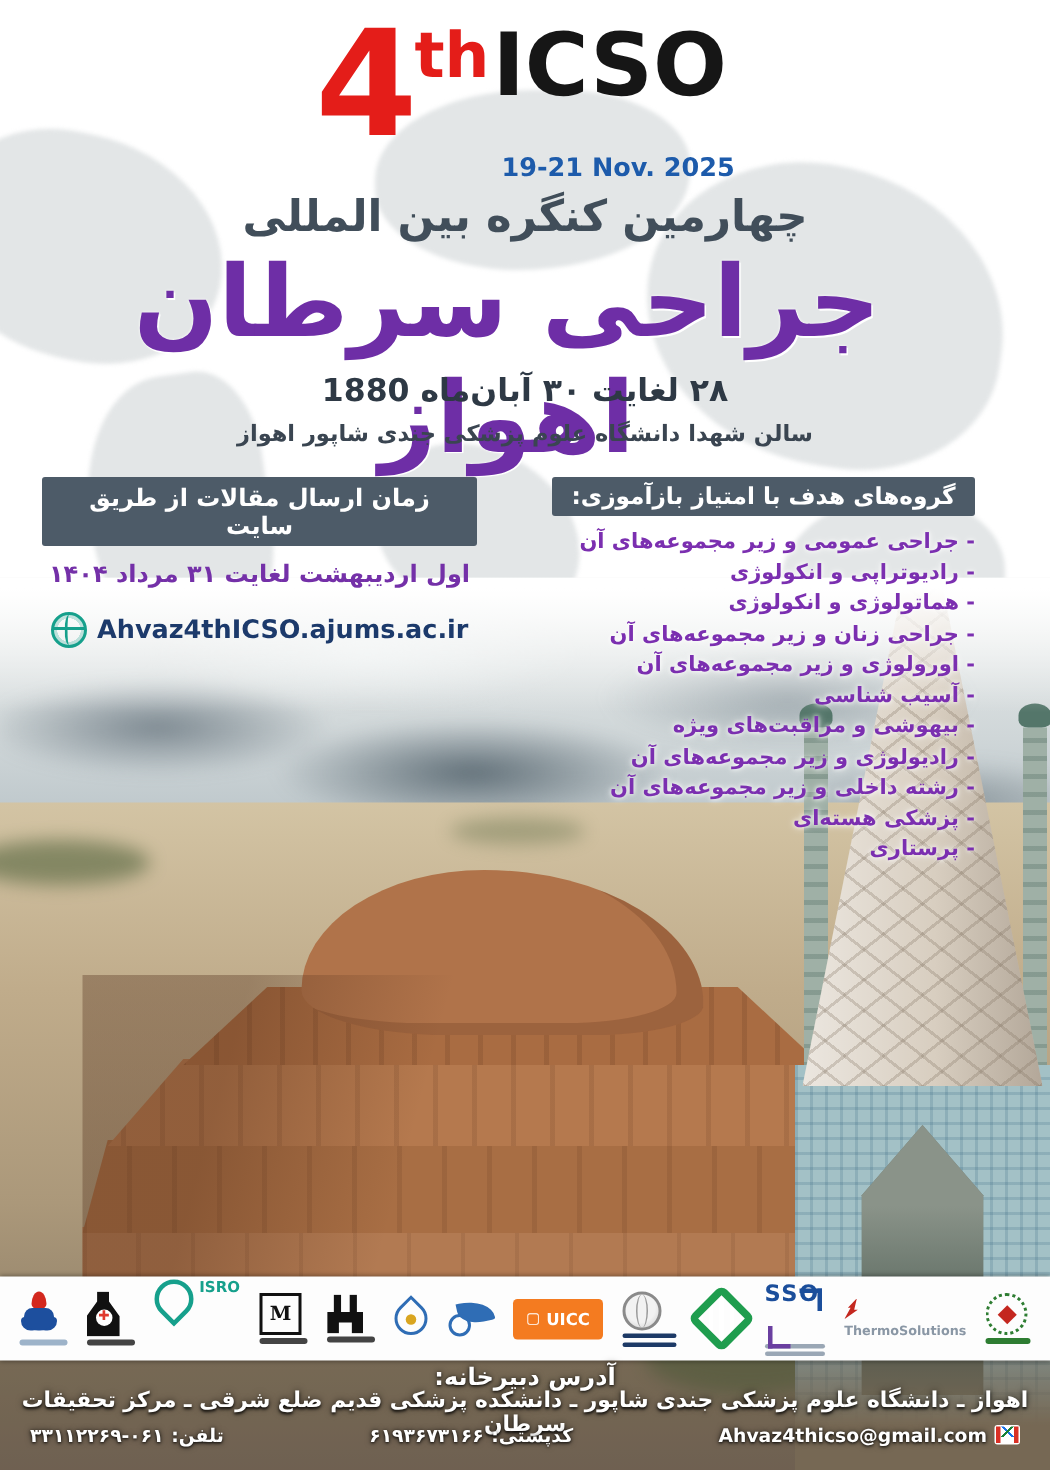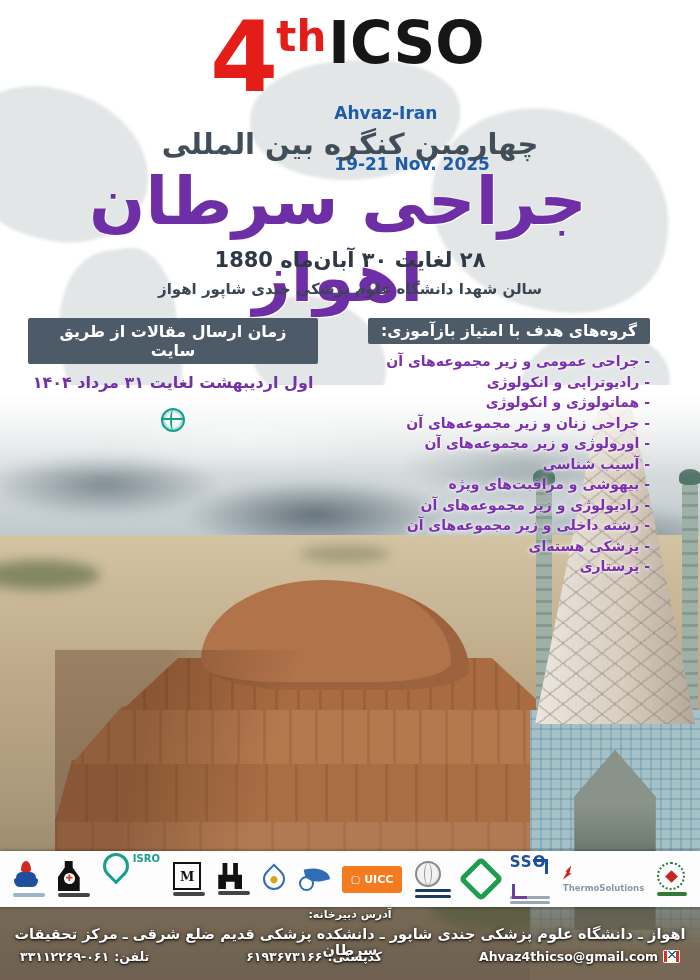--- a/index.html
+++ b/index.html
@@ -144,21 +144,21 @@
   .logo-sso::before{content:"";position:absolute;right:2px;top:6px;width:12px;height:12px;border-top:3px solid #1b4e9b;border-right:3px solid #1b4e9b;}
   .logo-sso::after{content:"";position:absolute;left:2px;bottom:6px;width:12px;height:12px;border-bottom:3px solid #6a3fa0;border-left:3px solid #6a3fa0;}
   .logo-sso .cap{width:40px;height:3px;background:#9aa7b5;box-shadow:0 5px 0 #9aa7b5;margin-bottom:4px;}
   .logo-thermo{flex-direction:column;gap:3px;}
   .logo-thermo .ic{width:12px;height:14px;background:#c4271f;clip-path:polygon(0 100%,35% 45%,20% 45%,70% 0,55% 55%,75% 55%);}
   .logo-thermo .lbl{font-size:8.5px;font-weight:bold;color:#8a97a5;}
   .logo-wreath .ic{width:24px;height:24px;border-radius:50%;border:2.5px dotted #2e7d32;display:flex;align-items:center;justify-content:center;}
   .logo-wreath .ic::after{content:"";width:9px;height:9px;background:#c4271f;transform:rotate(45deg);}
   .logo-wreath .cap{background:#2e7d32;width:30px;height:3.5px;}
   
-  .f-label{position:absolute;left:0;top:908px;width:700px;text-align:center;font-size:11px;font-weight:bold;color:#fff;z-index:7;
+  .f-label{position:absolute;left:0;top:908px;width:700px;text-align:center;font-size:16px;font-weight:bold;color:#fff;z-index:7;
         text-shadow:0 1px 2px rgba(0,0,0,.85),0 0 4px rgba(0,0,0,.6);}
   .f-addr{position:absolute;left:0;top:926px;width:700px;text-align:center;font-size:14.5px;font-weight:bold;color:#fff;z-index:7;
         text-shadow:0 1px 2px rgba(0,0,0,.85),0 0 5px rgba(0,0,0,.6);}
   .f-contacts{position:absolute;left:0;top:949px;width:700px;z-index:7;display:flex;flex-direction:row-reverse;
         justify-content:space-between;align-items:center;padding:0 20px;box-sizing:border-box;
         font-size:12.5px;font-weight:bold;color:#fff;text-shadow:0 1px 2px rgba(0,0,0,.9),0 0 4px rgba(0,0,0,.6);}
   .c-item{display:flex;align-items:center;gap:5px;white-space:nowrap;}
   .gmail-ic{width:17px;height:13px;background:#fff;border-radius:2px;position:relative;display:inline-block;flex:0 0 auto;}
   .gmail-ic::before{content:"";position:absolute;left:1px;top:1px;border-left:3px solid #d93025;border-right:3px solid #d93025;
         width:9px;height:11px;}
@@ -212,35 +212,35 @@
     </div>
     <div class="photo-topfade"></div>
     <div class="footer-shade"></div>
   </div>
 
   <header class="brand">
     <span class="n4">4</span>
     <span class="th">th</span>
     <span class="brand-col">
       <span class="icso">ICSO</span>
-      <span class="loc">Ahvaz-Iran</span>
       <span class="dates">19-21 Nov. 2025</span>
     </span>
   </header>
 
   <div class="t1" dir="rtl">چهارمین کنگره بین المللی</div>
   <div class="t2" dir="rtl">جراحی سرطان اهواز</div>
   <div class="dfa" dir="rtl">۲۸ لغایت ۳۰ آبان‌ماه 1880</div>
   <div class="venue" dir="rtl">سالن شهدا دانشگاه علوم پزشکی جندی شاپور اهواز</div>
 
   <section class="submission">
     <div class="bar" dir="rtl">زمان ارسال مقالات از طریق سایت</div>
     <div class="period" dir="rtl">اول اردیبهشت لغایت ۳۱ مرداد ۱۴۰۴</div>
     <div class="site">
       <span class="globe"></span>
+      <span class="ltr">Ahvaz4thICSO.ajums.ac.ir</span>
     </div>
   </section>
 
   <section class="groups">
     <div class="bar" dir="rtl">گروه‌های هدف با امتیاز بازآموزی:</div>
     <ul dir="rtl">
         <li class="gitem">جراحی عمومی و زیر مجموعه‌های آن</li>
         <li class="gitem">رادیوتراپی و انکولوژی</li>
         <li class="gitem">هماتولوژی و انکولوژی</li>
         <li class="gitem">جراحی زنان و زیر مجموعه‌های آن</li>

